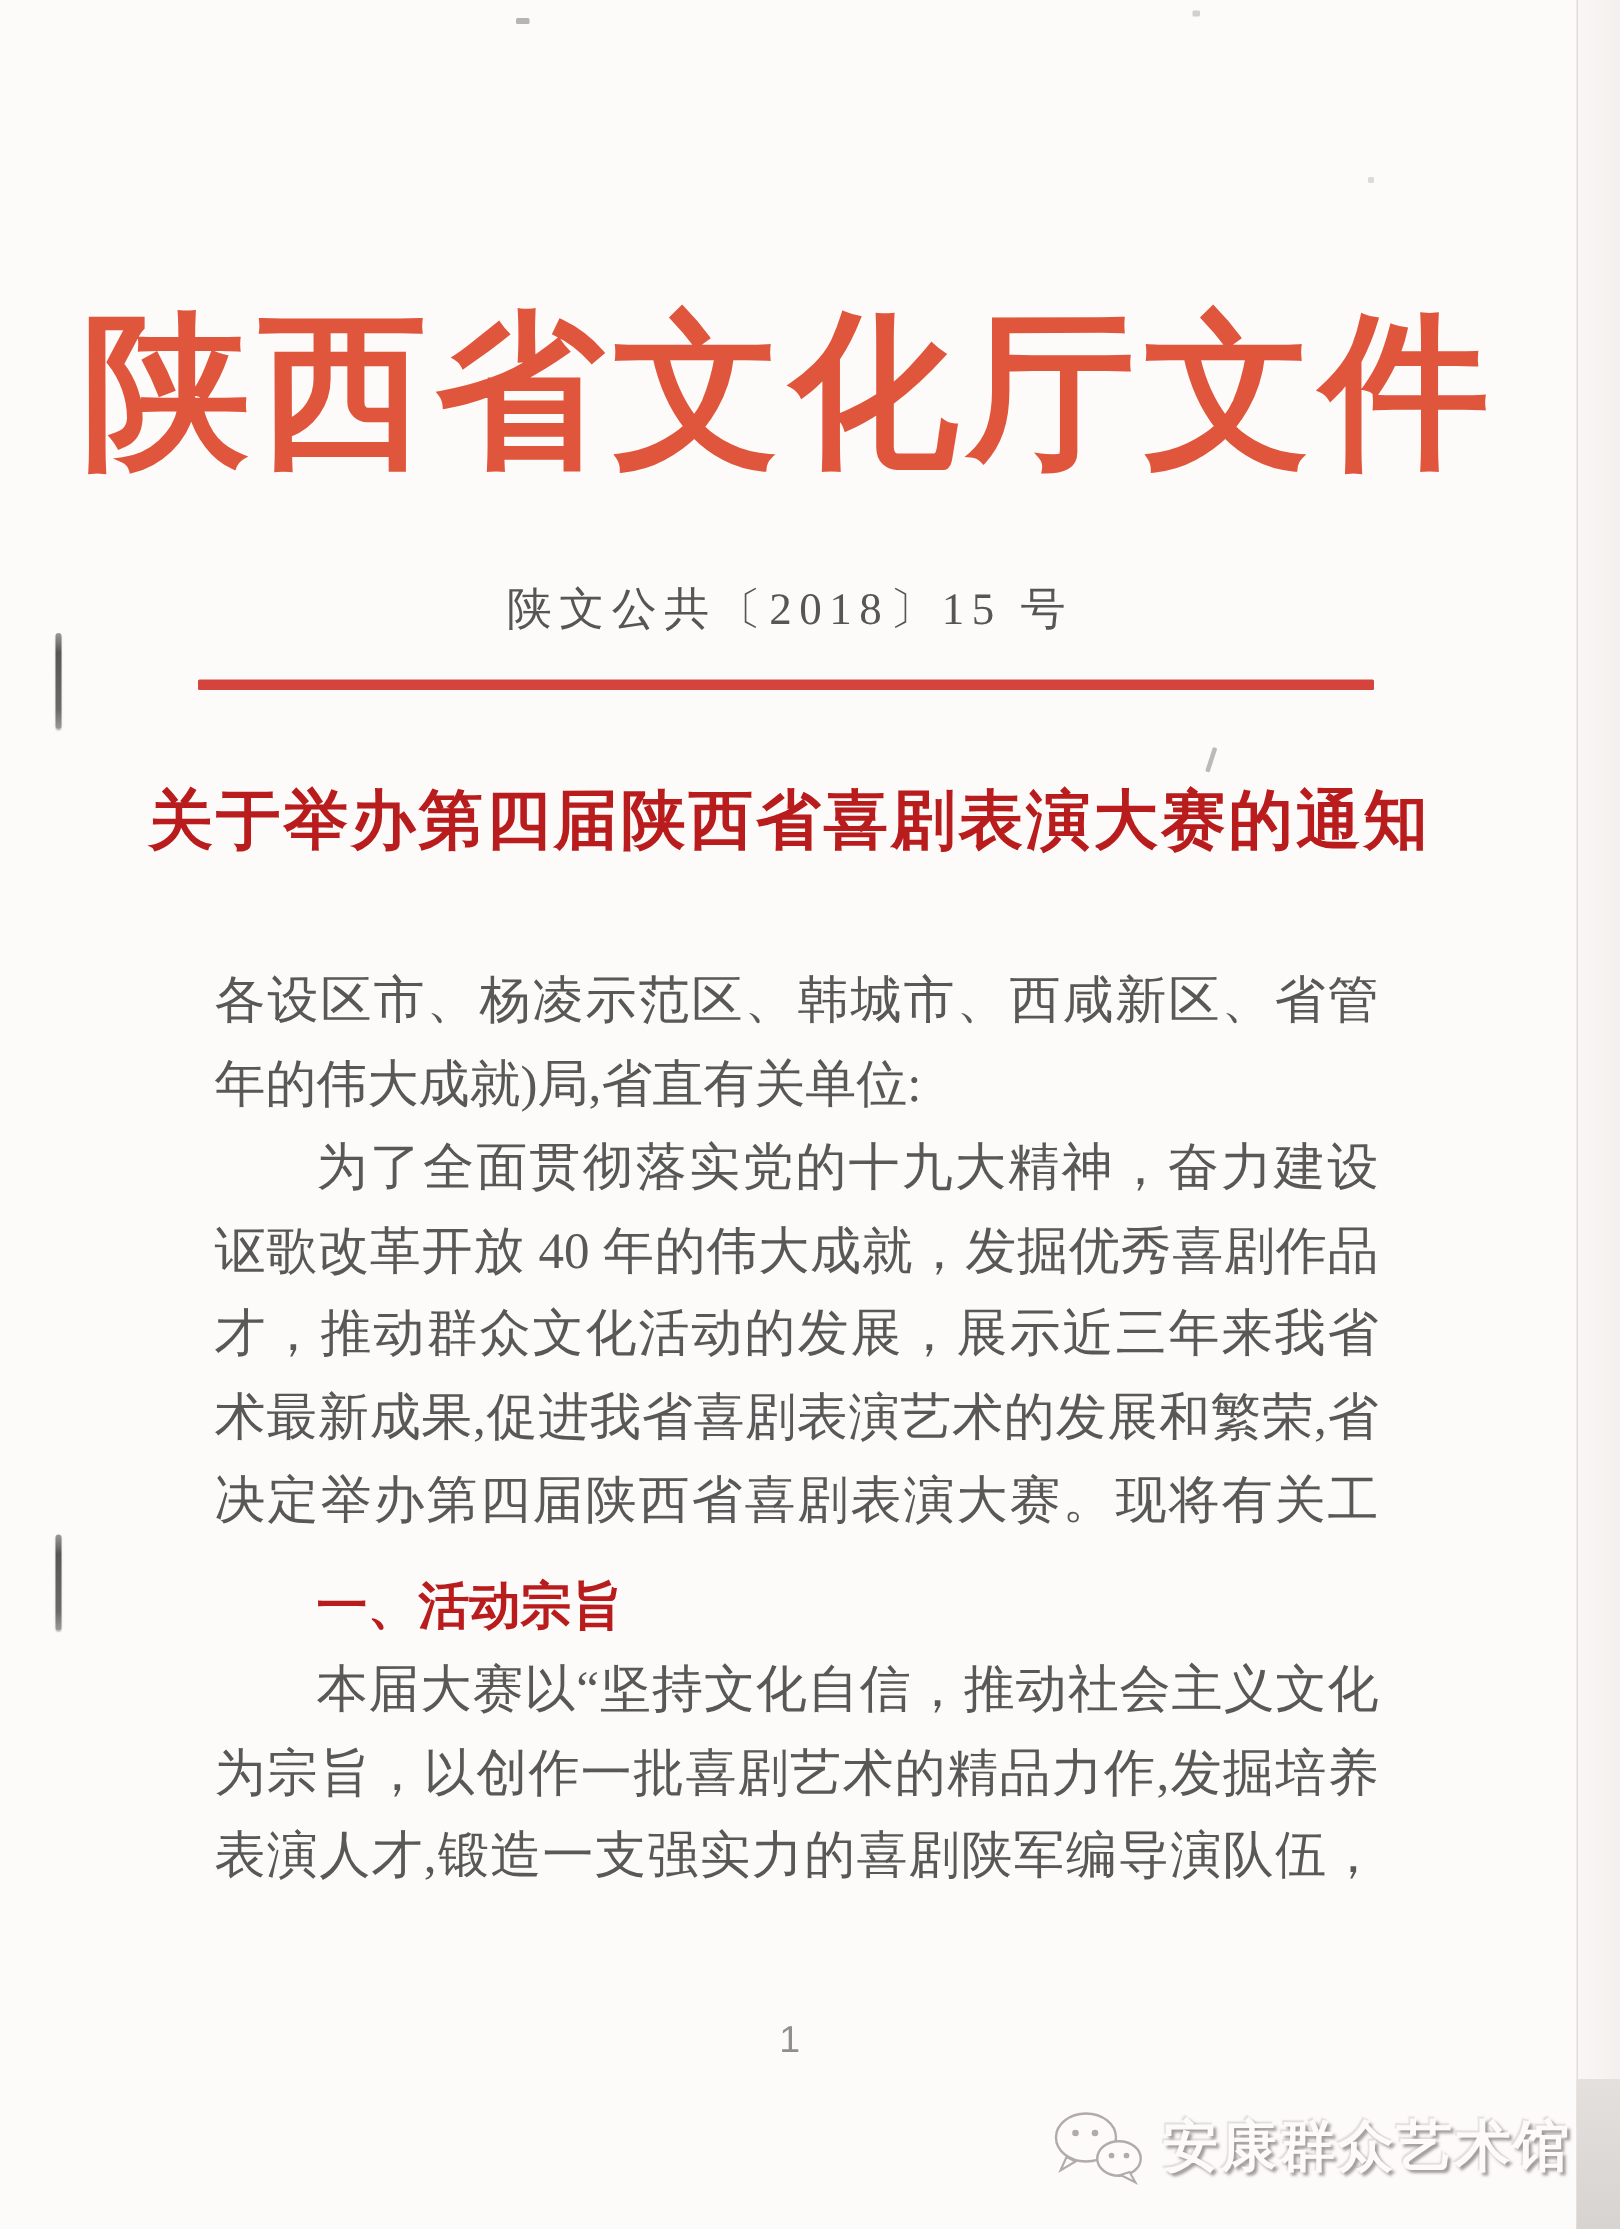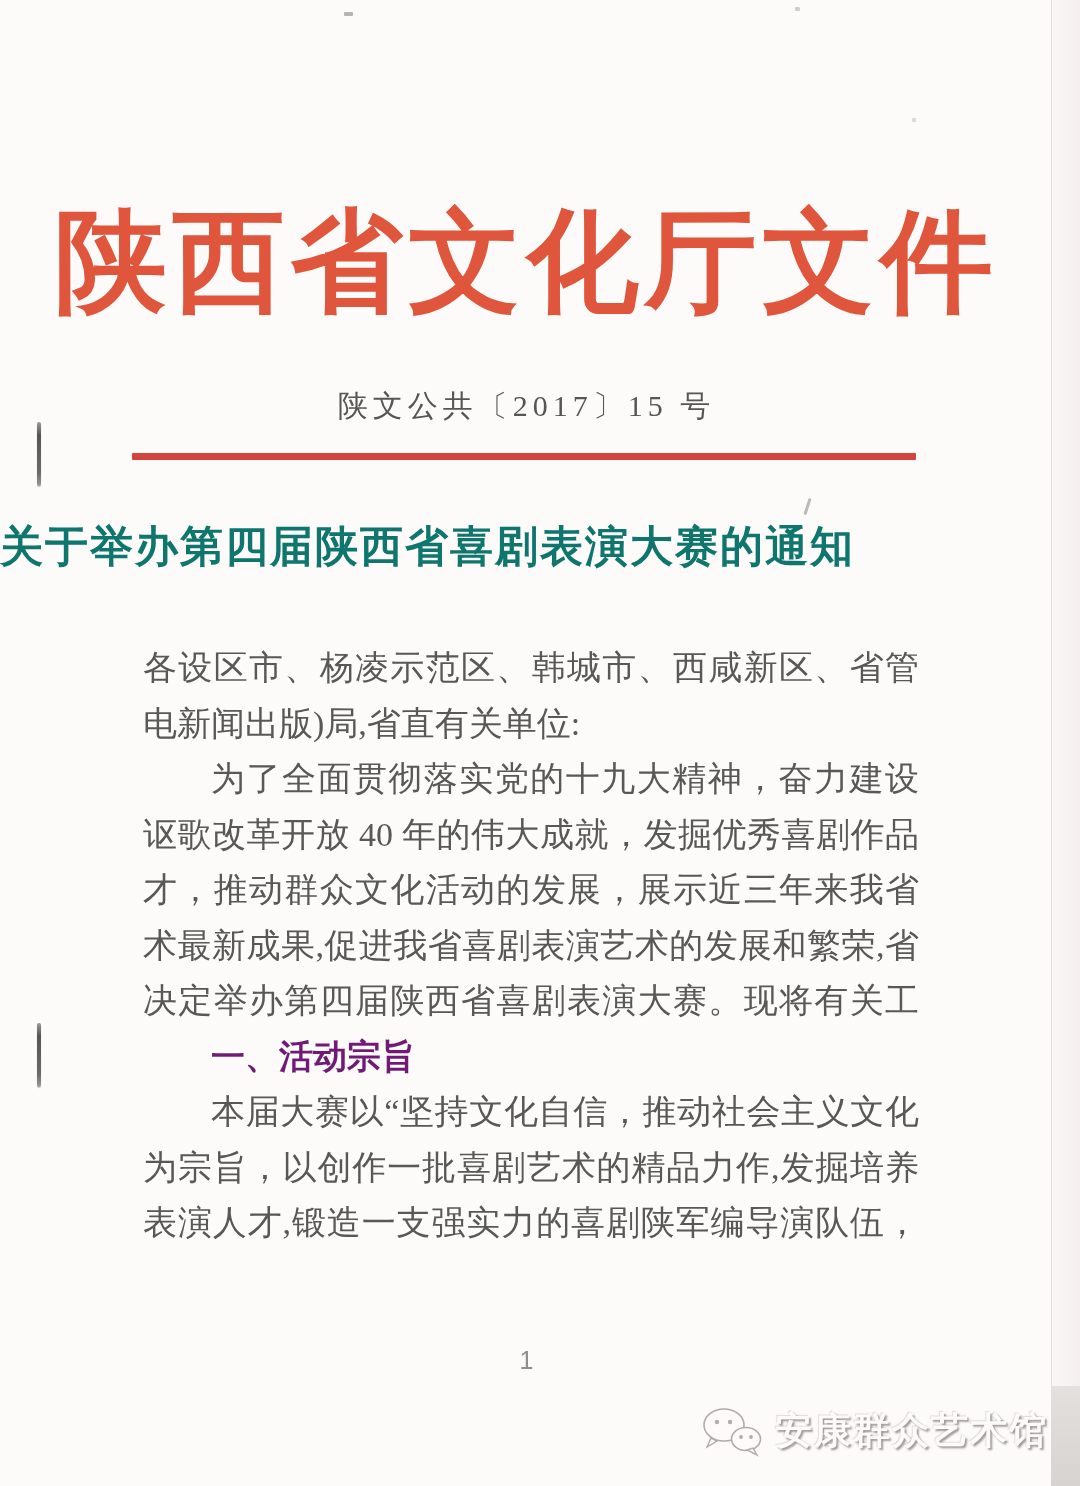--- a/index.html
+++ b/index.html
@@ -42,35 +42,36 @@
   .doc-number {
     position:absolute; top:386px; left:0; width:1053px;
     text-align:center; font-size:30px; color:#565656; letter-spacing:5px;
   }
   .red-rule {
     position:absolute; left:132px; top:453px; width:784px; height:7px;
     background:#D5443C; border-radius:1px;
   }
   .notice-title {
     position:absolute; top:518px; left:0; width:1053px;
-    text-align:left; font-size:43px; font-weight:bold;
-    color:#0f766e; letter-spacing:2px;
+    text-align:center; font-size:43px; font-weight:bold;
+    color:#b91c1c; letter-spacing:2px;
   }
 
   
   .body-text {
     position:absolute; left:143px; top:640px; width:776px;
     font-size:34px; color:#585858;
   }
   .body-line { height:55.5px; line-height:55.5px; overflow:hidden; }
   .body-line.fill { text-align:justify; text-align-last:justify; }
   .body-line.indent { text-indent:68px; }
   .body-line.bold {
-    font-weight:bold; color:#701a75;
+    font-weight:bold; color:#b91c1c;
     font-family:"Liberation Sans","DejaVu Sans",sans-serif;
+    margin-top:15px;
   }
 
   .page-num {
     position:absolute; top:1346px; left:0; width:1053px;
     text-align:center; font-size:25px; color:#8F8F8F;
     font-family:"Liberation Sans","DejaVu Sans",sans-serif;
   }
 
   
   .watermark {
@@ -95,29 +96,29 @@
   <div class="edge-strip-bottom"></div>
   <div class="staple s1"></div>
   <div class="staple s2"></div>
   <div class="speck a"></div>
   <div class="speck b"></div>
   <div class="speck c"></div>
   <div class="speck d"></div>
 
   <div class="letterhead">陕西省文化厅文件</div>
 
-  <div class="doc-number">陕文公共〔2017〕15 号</div>
+  <div class="doc-number">陕文公共〔2018〕15 号</div>
 
   <div class="red-rule"></div>
 
   <div class="notice-title">关于举办第四届陕西省喜剧表演大赛的通知</div>
 
   <div class="body-text">
       <div class="body-line fill">各设区市、杨凌示范区、韩城市、西咸新区、省管县文化(广</div>
-      <div class="body-line">电新闻出版)局,省直有关单位:</div>
+      <div class="body-line">年的伟大成就)局,省直有关单位:</div>
       <div class="body-line fill indent">为了全面贯彻落实党的十九大精神，奋力建设文化强省，</div>
       <div class="body-line fill">讴歌改革开放 40 年的伟大成就，发掘优秀喜剧作品和表演人</div>
       <div class="body-line fill">才，推动群众文化活动的发展，展示近三年来我省喜剧表演艺</div>
       <div class="body-line fill">术最新成果,促进我省喜剧表演艺术的发展和繁荣,省文化厅</div>
       <div class="body-line fill">决定举办第四届陕西省喜剧表演大赛。现将有关工作事项通知</div>
       <div class="body-line indent bold">一、活动宗旨</div>
       <div class="body-line fill indent">本届大赛以“坚持文化自信，推动社会主义文化繁荣兴盛”</div>
       <div class="body-line fill">为宗旨，以创作一批喜剧艺术的精品力作,发掘培养一批喜剧</div>
       <div class="body-line fill">表演人才,锻造一支强实力的喜剧陕军编导演队伍，打造喜剧</div>
     </div>

